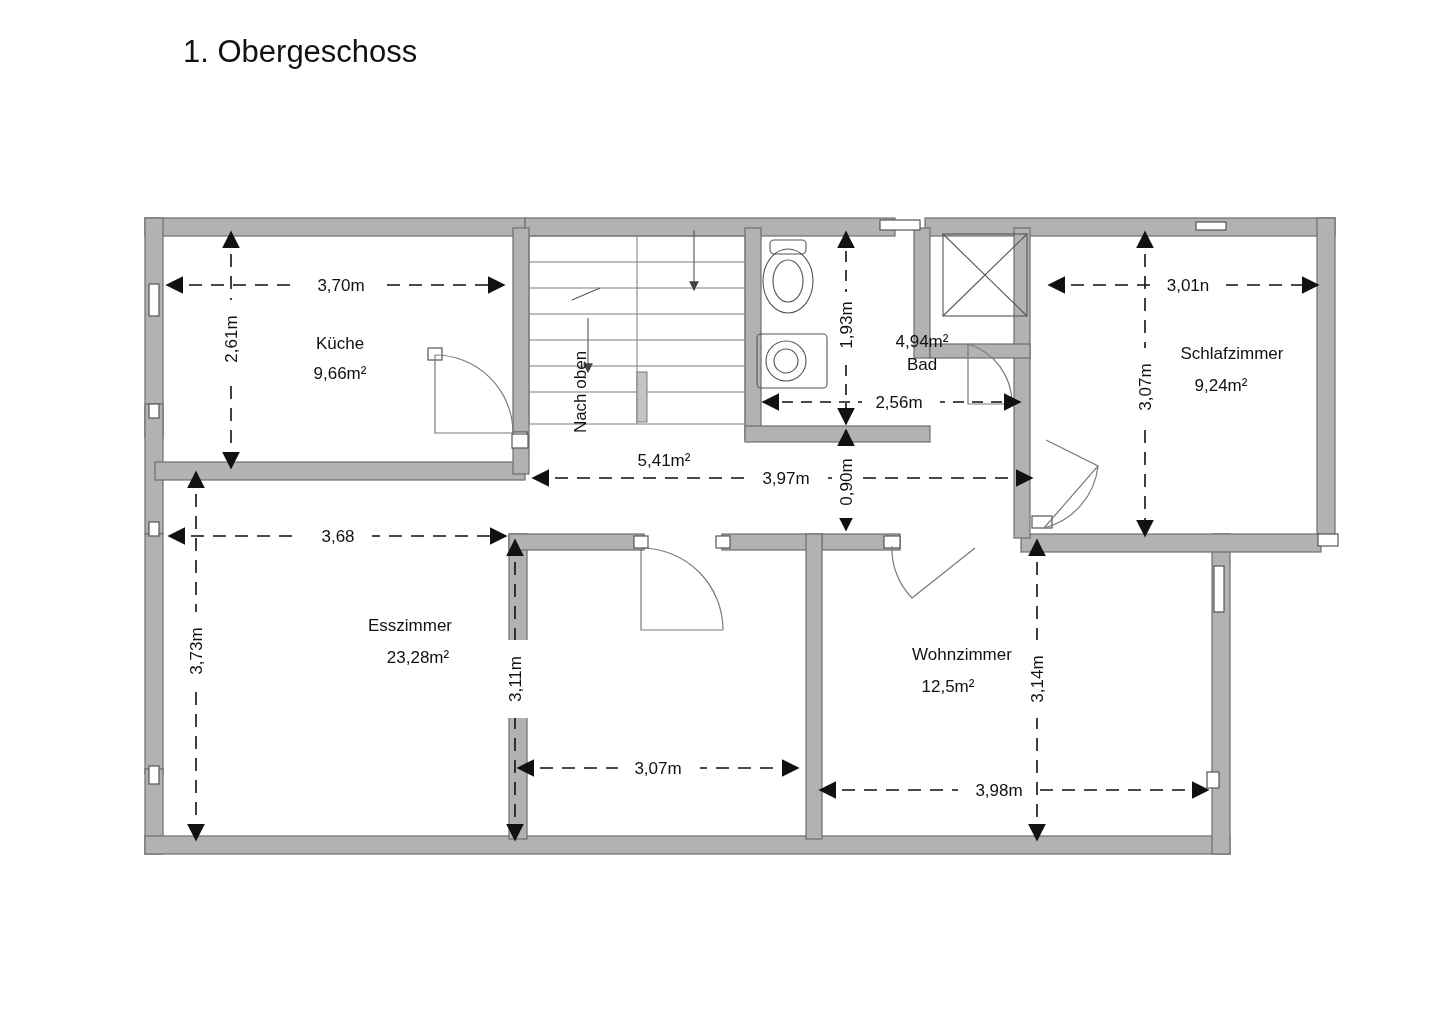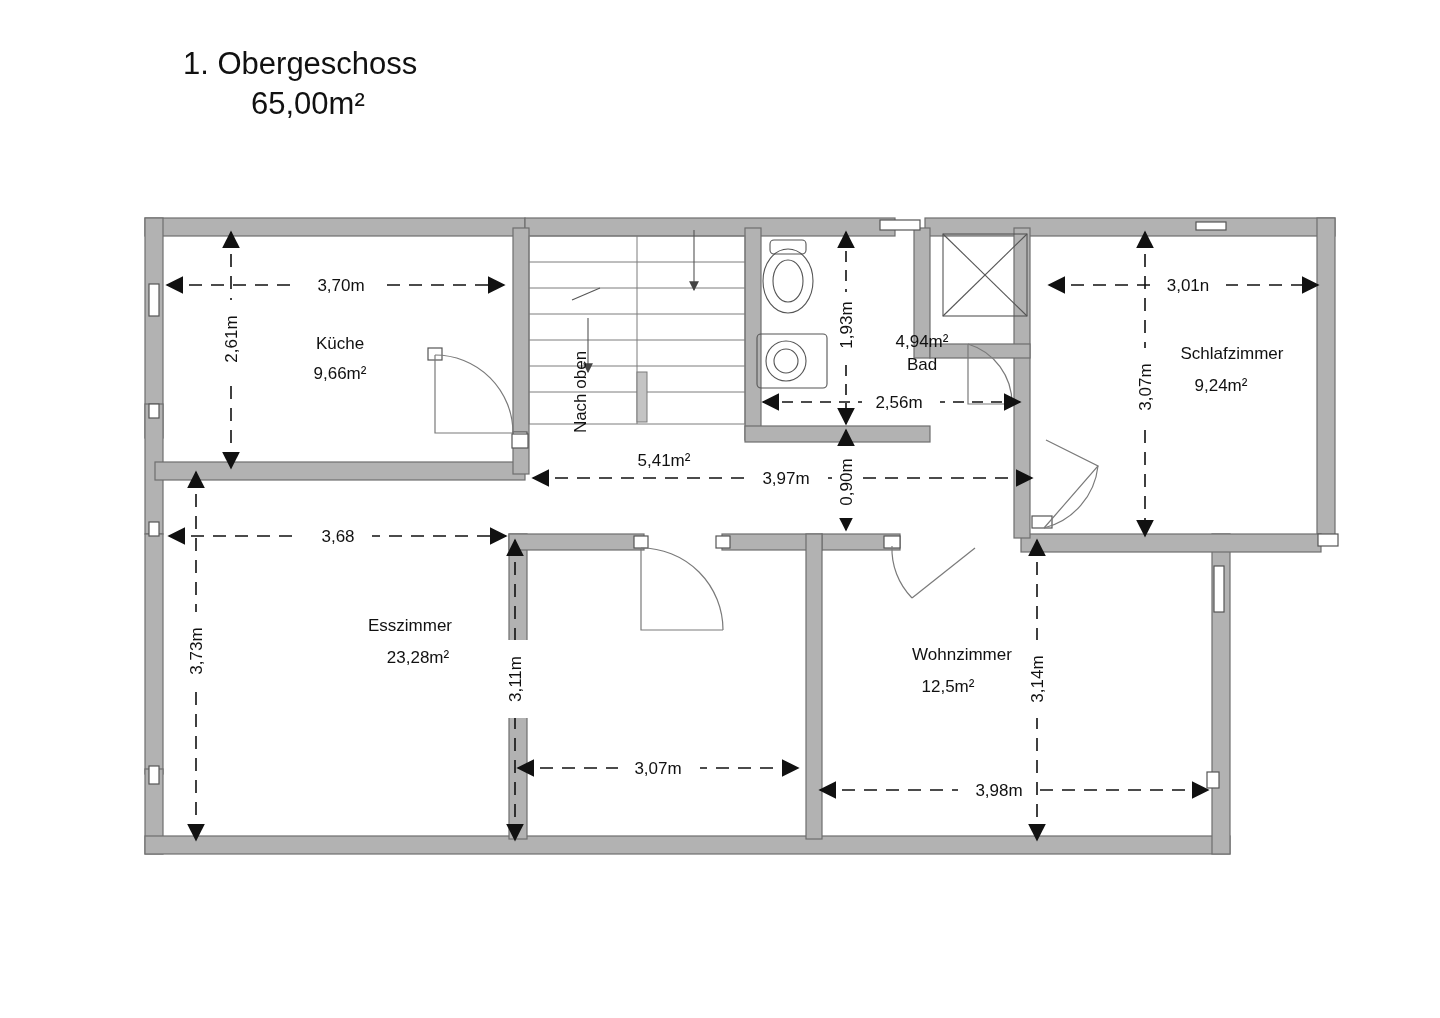--- a/index.html
+++ b/index.html
@@ -14,21 +14,21 @@
   #stage {
     position: relative;
     width: 1440px;
     height: 1018px;
     overflow: hidden;
     background: #ffffff;
   }
   #title-block {
     position: absolute;
     left: 183px;
-    top: 44px;
+    top: 32px;
     line-height: 1.28;
   }
   #title-block .line1 {
     font-size: 31px;
     color: #111;
     white-space: nowrap;
   }
   #title-block .line2 {
     font-size: 31px;
     color: #111;
@@ -103,21 +103,20 @@
     text-anchor: middle;
   }
 </style>
 </head>
 <body>
 
 <div id="stage">
 
   <div id="title-block">
     <div class="line1">1. Obergeschoss</div>
-    <div class="line2">65,00m²</div>
   </div>
 
   <svg id="plan" viewBox="0 0 1440 1018">
     <defs>
       <marker id="arrEnd" markerWidth="11" markerHeight="11" refX="10" refY="5.5" orient="auto">
         <path d="M0,0 L11,5.5 L0,11 z" fill="#111111"></path>
       </marker>
       <marker id="arrStart" markerWidth="11" markerHeight="11" refX="1" refY="5.5" orient="auto">
         <path d="M11,0 L0,5.5 L11,11 z" fill="#111111"></path>
       </marker>

